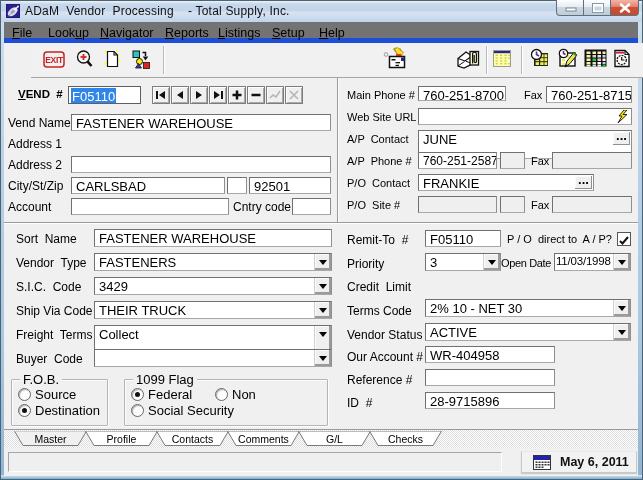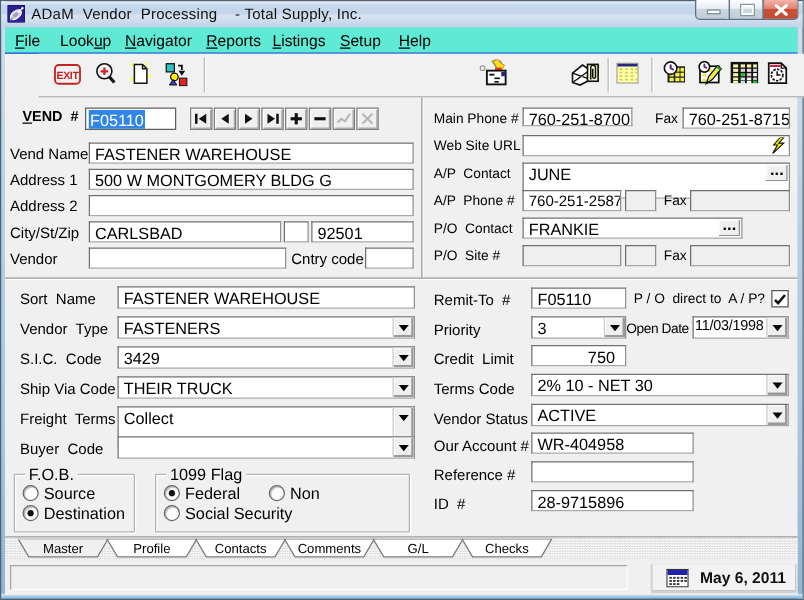--- a/index.html
+++ b/index.html
@@ -14,21 +14,21 @@
 #title-tx{left:25px;top:4px;font-size:12px;color:#101010;letter-spacing:0.2px;white-space:pre;}
 
 #capbtns{left:556px;top:0px;width:83px;height:17px;}
 .cb{position:absolute;top:0;height:16px;border:1px solid #5e6f7e;border-top:none;box-sizing:border-box;}
 #cb-min{left:0;width:28px;border-radius:0 0 0 4px;background:linear-gradient(180deg,#fdfeff,#e7edf3 45%,#cbd6e1 50%,#c0cdd9);}
 #cb-max{left:27px;width:28px;background:linear-gradient(180deg,#fdfeff,#e7edf3 45%,#cbd6e1 50%,#c0cdd9);}
 #cb-cls{left:54px;width:29px;border-radius:0 0 4px 0;background:linear-gradient(180deg,#f5b3a5,#e08473 45%,#cc4f33 50%,#c44c31);}
 .cb svg{position:absolute;left:0;top:0;}
 
 #client{left:4px;top:22px;width:634px;height:454px;background:#f0f0f0;}
-#menubar{left:0;top:0;width:634px;height:21px;background:#5eead4;border-bottom:1px solid #1d4ed8;box-sizing:border-box;}
+#menubar{left:0;top:0;width:634px;height:21px;background:#737373;border-bottom:5px solid #1d4ed8;box-sizing:border-box;}
 .mi{position:absolute;top:4px;font-size:12.5px;color:#000;}
 .mi u{text-decoration:underline;}
 #toolbar{left:0;top:21px;width:634px;height:35px;background:#f1f1f1;border-bottom:1px solid #a5a5a5;box-sizing:border-box;margin-left:27px;}
 .tsep{position:absolute;top:3px;width:1px;height:28px;background:#b9b9b9;box-shadow:1px 0 0 #fff;}
 .tico{position:absolute;top:7px;}
 
 #form{left:0;top:56px;width:634px;height:373px;background:#f0f0f0;}
 .lbl{position:absolute;font-size:12px;color:#000;white-space:pre;}
 .fld{position:absolute;background:#fff;border:1px solid #707070;border-bottom-color:#a8a8a8;border-right-color:#8f8f8f;box-sizing:border-box;font-size:13px;color:#000;padding:1px 0 0 4px;white-space:pre;overflow:hidden;}
 .gray{background:#efefef;}
@@ -290,28 +290,27 @@
           </svg>
         </div>
 <div class="nav" style="left:281px">
           <svg width="16" height="16" viewBox="0 0 16 16">
             <path d="M4,4 L12,12 M12,4 L4,12" fill="none" stroke="#b5b5b5" stroke-width="1.6"></path>
           </svg>
         </div>
 <div class="lbl" style="left:4px;top:38px">Vend Name</div>
         <div class="fld" style="left:67px;top:36px;width:260px;height:17px">FASTENER WAREHOUSE</div>
 <div class="lbl" style="left:4px;top:59px">Address 1</div>
-        <div class="fld" style="left:67px;top:57px;width:260px;height:17px">500 W MONTGOMERY BLDG G</div>
 <div class="lbl" style="left:4px;top:80px">Address 2</div>
         <div class="fld" style="left:67px;top:78px;width:260px;height:17px"></div>
 <div class="lbl" style="left:4px;top:101px">City/St/Zip</div>
         <div class="fld" style="left:67px;top:99px;width:154px;height:17px">CARLSBAD</div>
         <div class="fld" style="left:223px;top:99px;width:20px;height:17px;font-size:12.5px;padding-left:18px">CA</div>
         <div class="fld" style="left:245px;top:99px;width:82px;height:17px">92501</div>
-<div class="lbl" style="left:4px;top:122px">Vendor</div>
+<div class="lbl" style="left:4px;top:122px">Account</div>
         <div class="fld" style="left:67px;top:120px;width:158px;height:17px"></div>
         <div class="lbl" style="left:229px;top:122px">Cntry code</div>
         <div class="fld" style="left:288px;top:120px;width:39px;height:17px"></div>
 <div class="lblr" style="left:343px;top:11px">Main Phone #</div>
         <div class="fld" style="left:414px;top:8px;width:88px;height:15px">760-251-8700</div>
         <div class="lblr" style="left:520px;top:11px">Fax</div>
         <div class="fld" style="left:542px;top:8px;width:86px;height:17px">760-251-8715</div>
 <div class="lblr" style="left:343px;top:33px">Web Site URL</div>
         <div class="fld" style="left:414px;top:30px;width:214px;height:17px"><svg style="position:absolute;right:2px;top:1px" width="13" height="13" viewBox="0 0 13 13">
             <polygon points="8,0 3,6 6,6 2,13 11,4.5 7,4.5 11,0" fill="#ffee00" stroke="#111" stroke-width="0.9"></polygon>
@@ -364,21 +363,20 @@
         <div class="fld" style="left:421px;top:152px;width:76px;height:17px">F05110</div>
 <div class="lblr" style="left:503px;top:155px">P / O  direct to  A / P?</div>
 <div style="position:absolute;left:613px;top:154px;width:14px;height:14px;background:#fff;border:1px solid #555;box-sizing:border-box"><svg width="12" height="12" viewBox="0 0 12 12">
             <path d="M2,6 L4.5,8.5 L10,2" fill="none" stroke="#111" stroke-width="2"></path>
           </svg></div>
 <div class="lblr" style="left:343px;top:179px;font-size:12px">Priority</div>
         <div class="dd" style="left:421px;top:175px;width:76px;height:18px">3<div class="btn"></div></div>
 <div class="lblr" style="left:497px;top:179px;letter-spacing:-0.35px">Open Date</div>
         <div class="dd" style="left:550px;top:175px;width:77px;height:18px;font-size:11.5px;padding-left:1px;letter-spacing:-0.2px">11/03/1998<div class="btn"></div></div>
 <div class="lblr" style="left:343px;top:202px;font-size:12px">Credit  Limit</div>
-        <div class="fld" style="left:421px;top:198px;width:76px;height:17px;text-align:right;padding-right:8px">750</div>
 <div class="lblr" style="left:343px;top:226px;font-size:12px">Terms Code</div>
         <div class="dd" style="left:421px;top:221px;width:206px;height:18px">2% 10 - NET 30<div class="btn"></div></div>
 <div class="lblr" style="left:343px;top:250px;font-size:12px">Vendor Status</div>
         <div class="dd" style="left:421px;top:245px;width:206px;height:18px">ACTIVE<div class="btn"></div></div>
 <div class="lblr" style="left:343px;top:272px;font-size:12px">Our Account #</div>
         <div class="fld" style="left:421px;top:268px;width:130px;height:17px">WR-404958</div>
 <div class="lblr" style="left:343px;top:295px;font-size:12px">Reference #</div>
         <div class="fld" style="left:421px;top:291px;width:130px;height:17px"></div>
 <div class="lblr" style="left:343px;top:318px;font-size:12px">ID  #</div>
         <div class="fld" style="left:421px;top:314px;width:130px;height:17px">28-9715896</div>

